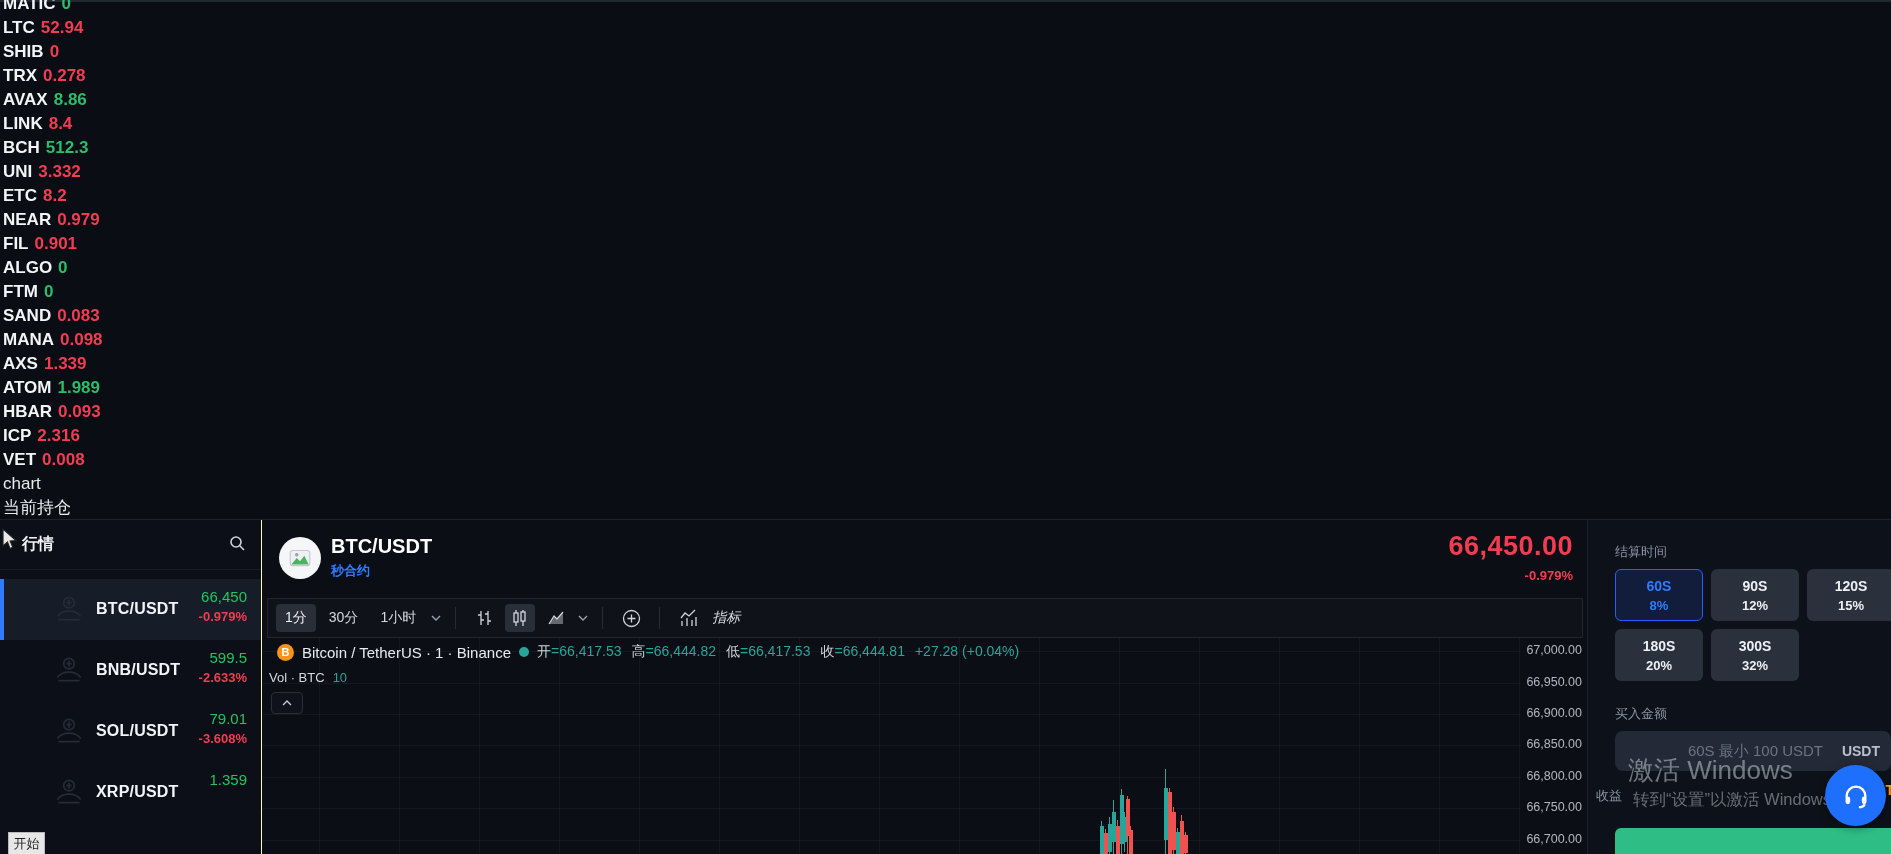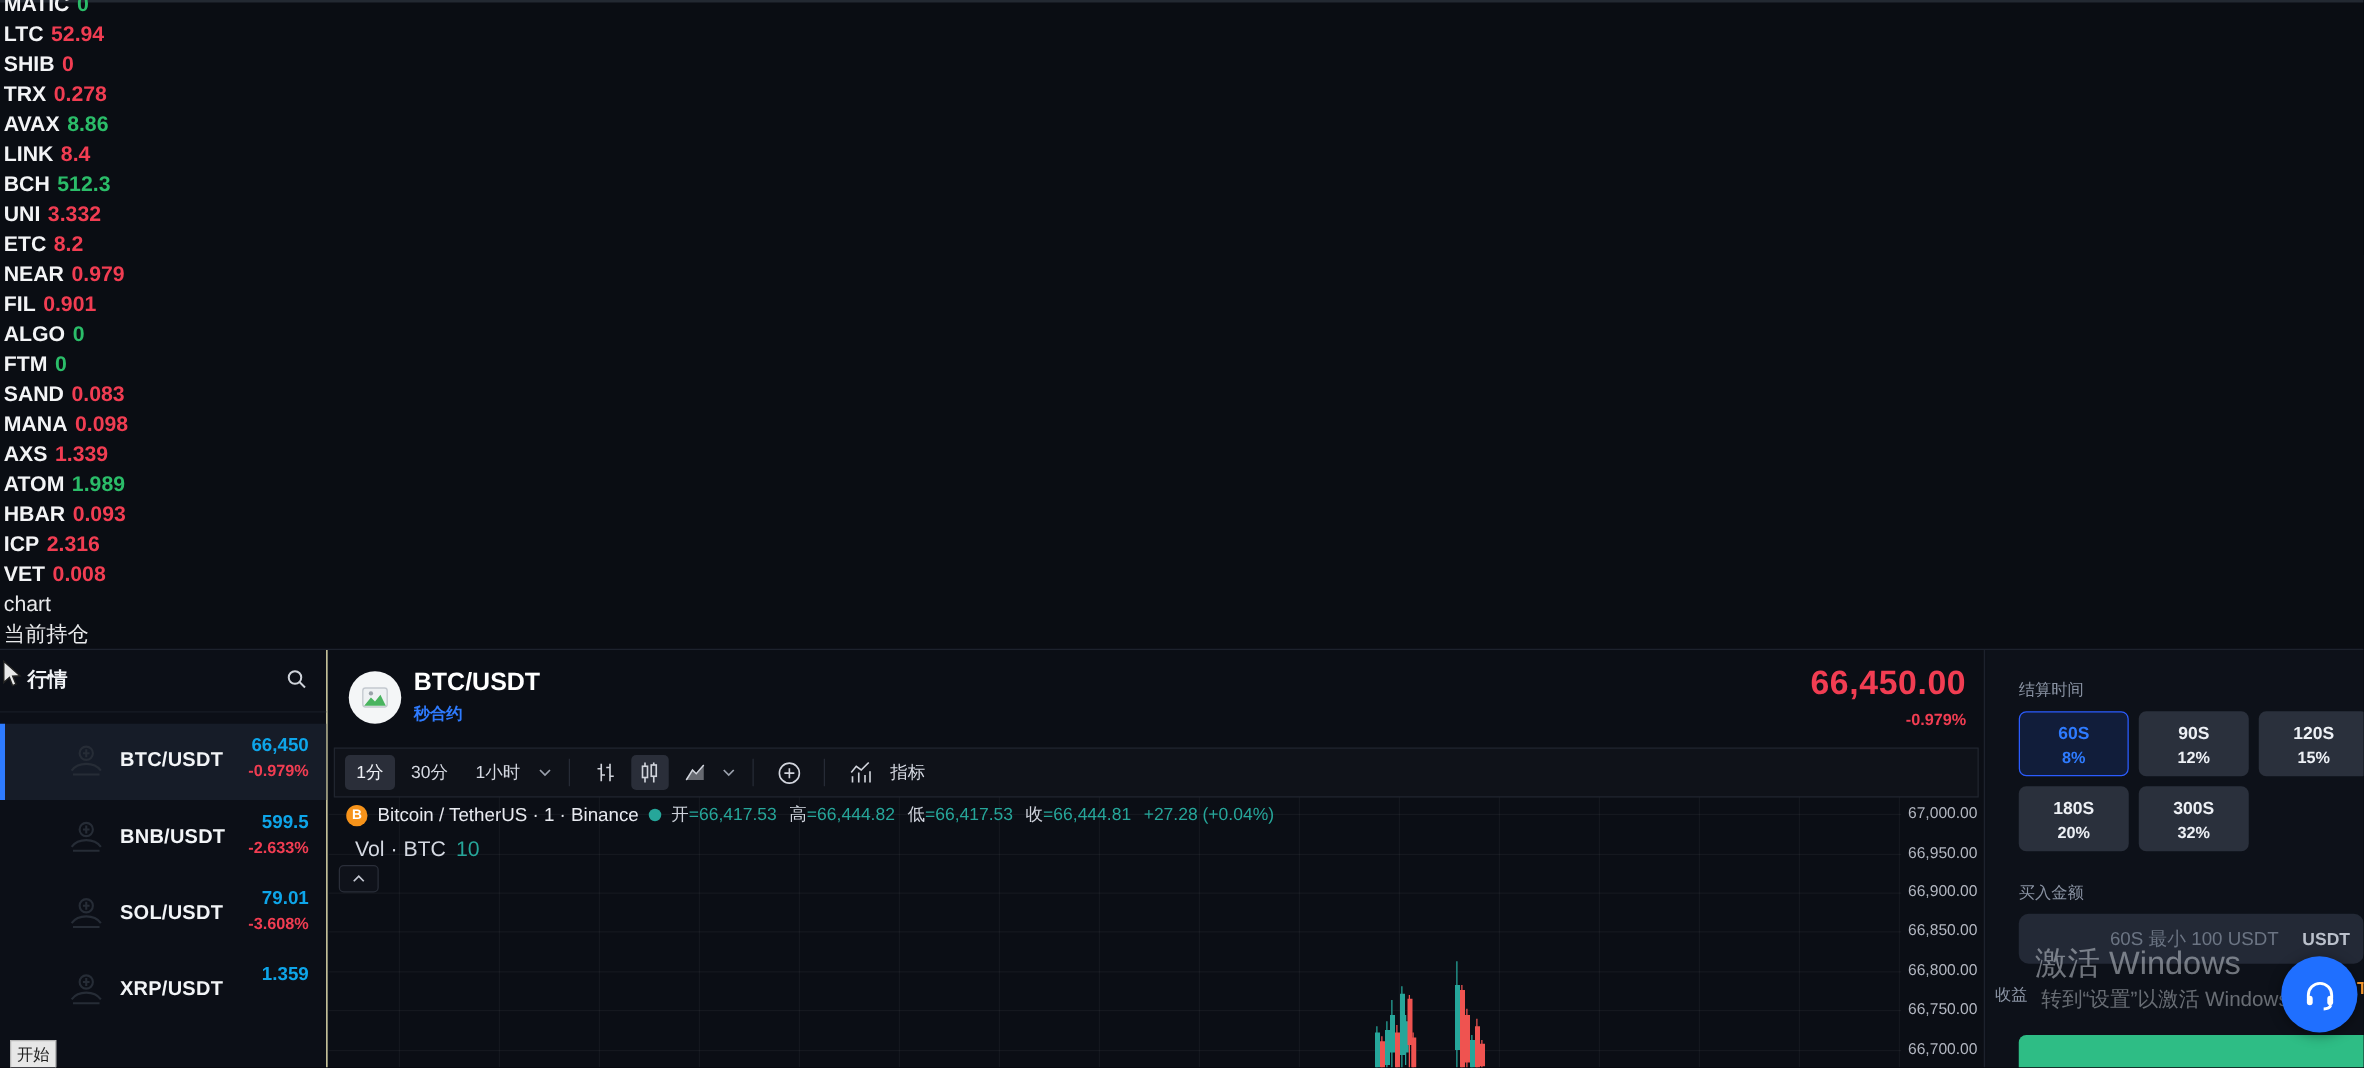--- a/index.html
+++ b/index.html
@@ -23,52 +23,52 @@
   .sb-header{position:relative;height:49px;border-bottom:1px solid #171c26;}
   .sb-title{position:absolute;left:22px;top:14px;font-size:16px;font-weight:700;color:#f0f2f6;}
   .sb-search{position:absolute;right:16px;top:15px;width:16px;height:16px;color:#cfd3da;}
   .sb-list{position:absolute;left:0;top:59px;width:100%;}
   .pair-row{position:relative;height:61px;}
   .pair-row.selected{background:#161c28;}
   .sel-bar{position:absolute;left:0;top:0;width:4px;height:100%;background:var(--blue);}
   .pair-icon{position:absolute;left:52px;top:13px;width:34px;height:34px;color:#262c36;}
   .pair-name{position:absolute;left:96px;top:21px;font-size:16px;font-weight:700;color:#f2f4f7;letter-spacing:.2px;}
   .pair-right{position:absolute;right:14px;top:9px;text-align:right;}
-  .pair-price{font-size:15px;font-weight:700;color:#0ea5e9;}
+  .pair-price{font-size:15px;font-weight:400;color:#22c55e;}
   .pair-pct{font-size:13px;font-weight:600;color:var(--red);margin-top:4px;}
 
   
   .chart{position:absolute;left:263px;top:0;width:1325px;height:335px;background:#0b0e15;border-right:1px solid #1d222d;box-sizing:border-box;}
   .ch-logo{position:absolute;left:16px;top:17px;width:42px;height:42px;border-radius:50%;background:#f4f6f7;display:flex;align-items:center;justify-content:center;overflow:hidden;}
   .ch-symbol{position:absolute;left:68px;top:15px;font-size:20px;font-weight:700;color:#ffffff;}
   .ch-sub{position:absolute;left:68px;top:42px;font-size:13px;font-weight:600;color:var(--blue);}
   .ch-pricebox{position:absolute;right:14px;top:11px;text-align:right;}
   .ch-price{font-size:27px;font-weight:700;color:var(--red);letter-spacing:.5px;}
   .ch-pct{font-size:13px;font-weight:600;color:var(--red);margin-top:6px;}
 
   .ch-toolbar{position:absolute;left:4px;right:4px;top:78px;height:40px;background:#0f1219;border:1px solid #20252f;box-sizing:border-box;display:flex;align-items:center;padding:0 6px;}
   .chip{padding:5px 9px;border-radius:4px;font-size:14px;color:#d5d9e2;margin:0 2px;}
   .chip.active{background:#2a2e39;color:#eef0f5;}
   .tb-sep{width:1px;height:22px;background:#262b36;margin:0 10px;}
   .tb-icon{width:30px;height:28px;border-radius:4px;display:flex;align-items:center;justify-content:center;color:#d1d4dc;margin:0 3px;}
   .tb-icon.active{background:#2a2e39;}
-  .tb-label{font-size:14px;color:#d5d9e2;margin-left:6px;}
+  .tb-label{font-size:14px;color:#d5d9e2;margin-left:6px;font-style:italic;}
   .tb-chev{color:#9aa0ac;margin:0 4px;display:flex;align-items:center;}
 
   .ch-plot{position:absolute;left:0;right:0;top:118px;bottom:0;}
   .hgrid{position:absolute;left:0;width:1258px;height:1px;background:rgba(255,255,255,.045);}
   .vgrid{position:absolute;top:0;bottom:0;width:1px;background:rgba(255,255,255,.04);}
   .axis-label{position:absolute;right:5px;font-size:12.5px;color:#b2b6c0;}
   .legend{position:absolute;left:14px;top:5px;display:flex;align-items:center;gap:8px;font-size:14px;white-space:nowrap;}
   .legend .title{color:#e8eaf0;font-size:15px;}
   .btc-mini{width:17px;height:17px;border-radius:50%;background:#f7931a;color:#fff;font-size:11px;font-weight:700;display:flex;align-items:center;justify-content:center;}
   .status-dot{width:10px;height:10px;border-radius:50%;background:var(--teal);}
   .ohlc-item .lbl{color:#ced2db;}
   .ohlc-item .v{color:var(--teal);}
-  .vol-line{position:absolute;left:21px;top:32px;font-size:17px;color:#d5d9e2;}
+  .vol-line{position:absolute;left:6px;top:32px;font-size:13px;color:#d5d9e2;}
   .vol-line .v{color:var(--teal);margin-left:8px;}
   .collapse-btn{position:absolute;left:8px;top:54px;width:30px;height:20px;border:1px solid #2a2e39;border-radius:4px;display:flex;align-items:center;justify-content:center;color:#c6cad4;background:rgba(18,21,30,.6);}
   .wick{position:absolute;width:1px;}
   .body{position:absolute;width:4px;}
 
   
   .trade{position:absolute;left:1589px;top:0;width:302px;height:335px;background:#0d1119;}
   .t-label{position:absolute;font-size:13px;color:#8a93a3;}
   .settle{position:absolute;left:26px;top:49px;width:300px;display:flex;flex-wrap:wrap;gap:8px;}
   .settle-btn{width:88px;height:52px;border-radius:6px;background:#2a303c;box-sizing:border-box;display:flex;flex-direction:column;align-items:center;justify-content:center;gap:4px;}

